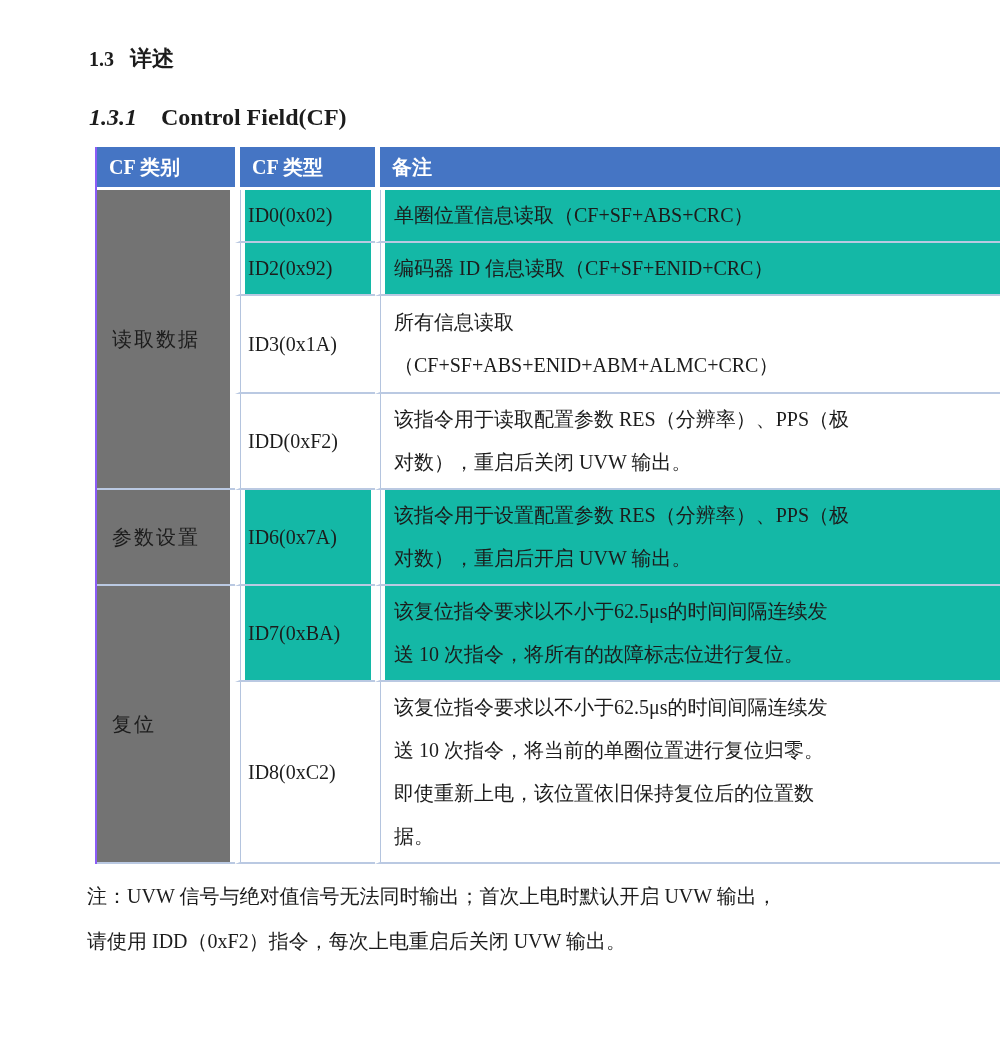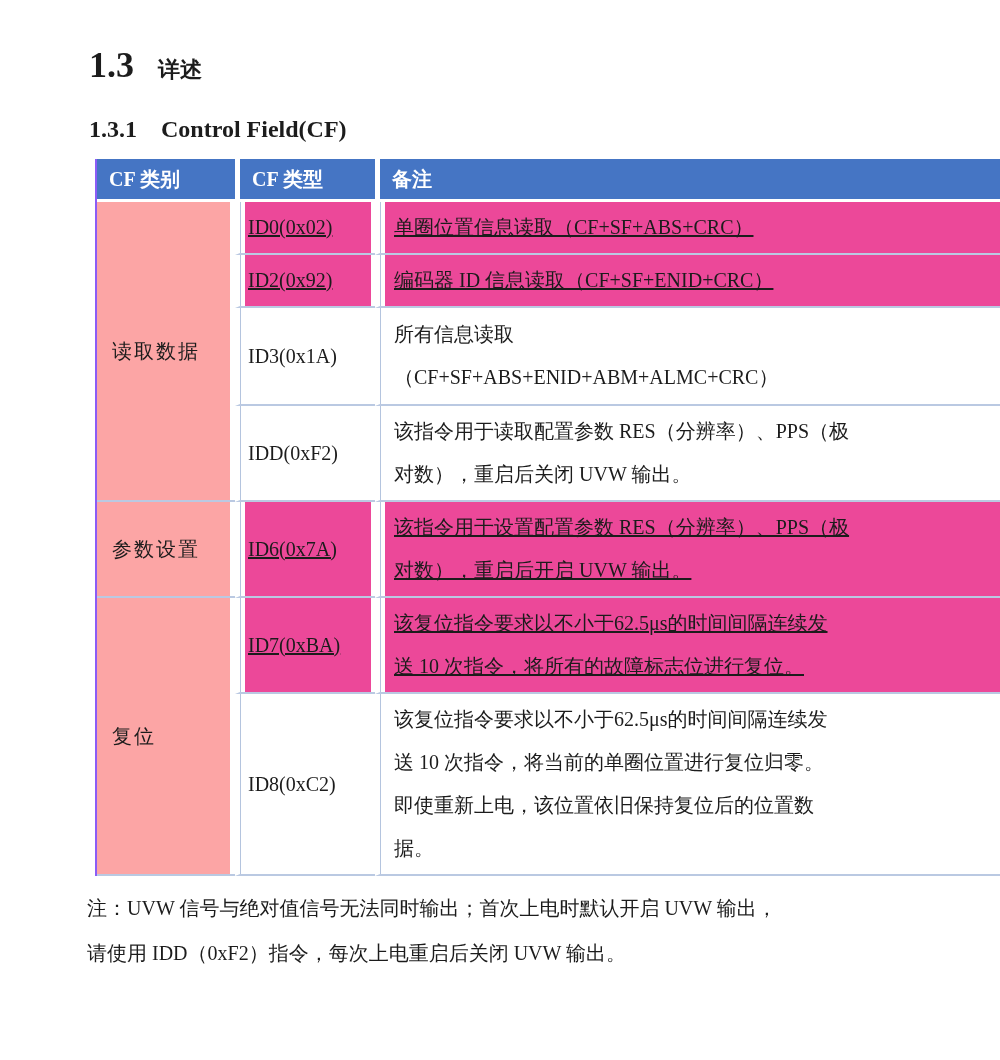--- a/index.html
+++ b/index.html
@@ -7,24 +7,24 @@
     position:relative;
     width:1000px; height:1060px;
     background:#ffffff;
     font-family:"Liberation Serif","DejaVu Serif",serif;
     color:#1c1c1c;
     overflow:hidden;
   }
   .content { position:absolute; left:95px; top:0; width:810px; }
 
   .h1 { margin:44px 0 0 -6px; font-weight:bold; }
-  .h1 .num { font-size:36px; margin-right:24px; }
+  .h1 .num { font-size:20px; margin-right:16px; }
   .h1 .ttl { font-size:22px; }
   .h2 { margin:30px 0 0 -6px; font-weight:bold; }
-  .h2 .num { font-size:24px; margin-right:24px; }
+  .h2 .num { font-size:24px; margin-right:24px;font-style:italic; }
   .h2 .ttl { font-size:24px; font-family:"Liberation Serif","DejaVu Serif",serif; }
   .intro { margin:24px 0 0 -8px; font-size:20px; }
 
   table.cf {
     border-collapse:separate; border-spacing:0;
     width:924px; margin-top:16px;
     font-size:20px;
     border-left:2px solid #8b5cf6; border-right:2px solid #d3deee;
     table-layout:fixed;
   }
@@ -35,36 +35,36 @@
     background:#4575c4; color:#ffffff;
     font-weight:bold; text-align:left;
     height:40px; padding:0 0 0 12px;
     border-bottom:3px solid #ffffff;
   }
   th.sep { border-left:5px solid #ffffff; }
 
   td { vertical-align:middle; border-bottom:2px solid #bac9e2; }
 
   td.cat {
-    background:#fca5a5;
+    background:#737373;
     padding-left:15px;
     box-shadow:inset -5px 0 0 #ffffff;
     letter-spacing:2px;
   }
   td.type {
     padding-left:8px;
     border-left:5px solid #ffffff;
     box-shadow:inset 1px 0 0 #b4c4de;
   }
   td.remark {
     padding:4px 10px 4px 14px;
     border-left:5px solid #ffffff;
     box-shadow:inset 1px 0 0 #b4c4de;
   }
-  td.shade { background:#ec4899;text-decoration:underline; }
+  td.shade { background:#14b8a6; }
   td.type.shade { box-shadow:inset 1px 0 0 #b4c4de, inset -4px 0 0 #ffffff, inset 5px 0 0 #ffffff; }
   td.remark.shade { box-shadow:inset 1px 0 0 #b4c4de, inset 5px 0 0 #ffffff; }
 
   .h46 { height:46px; } .h94 { height:94px; } .h87 { height:87px; }
   .h88 { height:88px; } .h178 { height:178px; }
 
   .rline { line-height:43px; white-space:nowrap; }
 
   .note { margin:10px 0 0 -8px; font-size:20px; }
   .note-line { line-height:45px; white-space:nowrap; }

